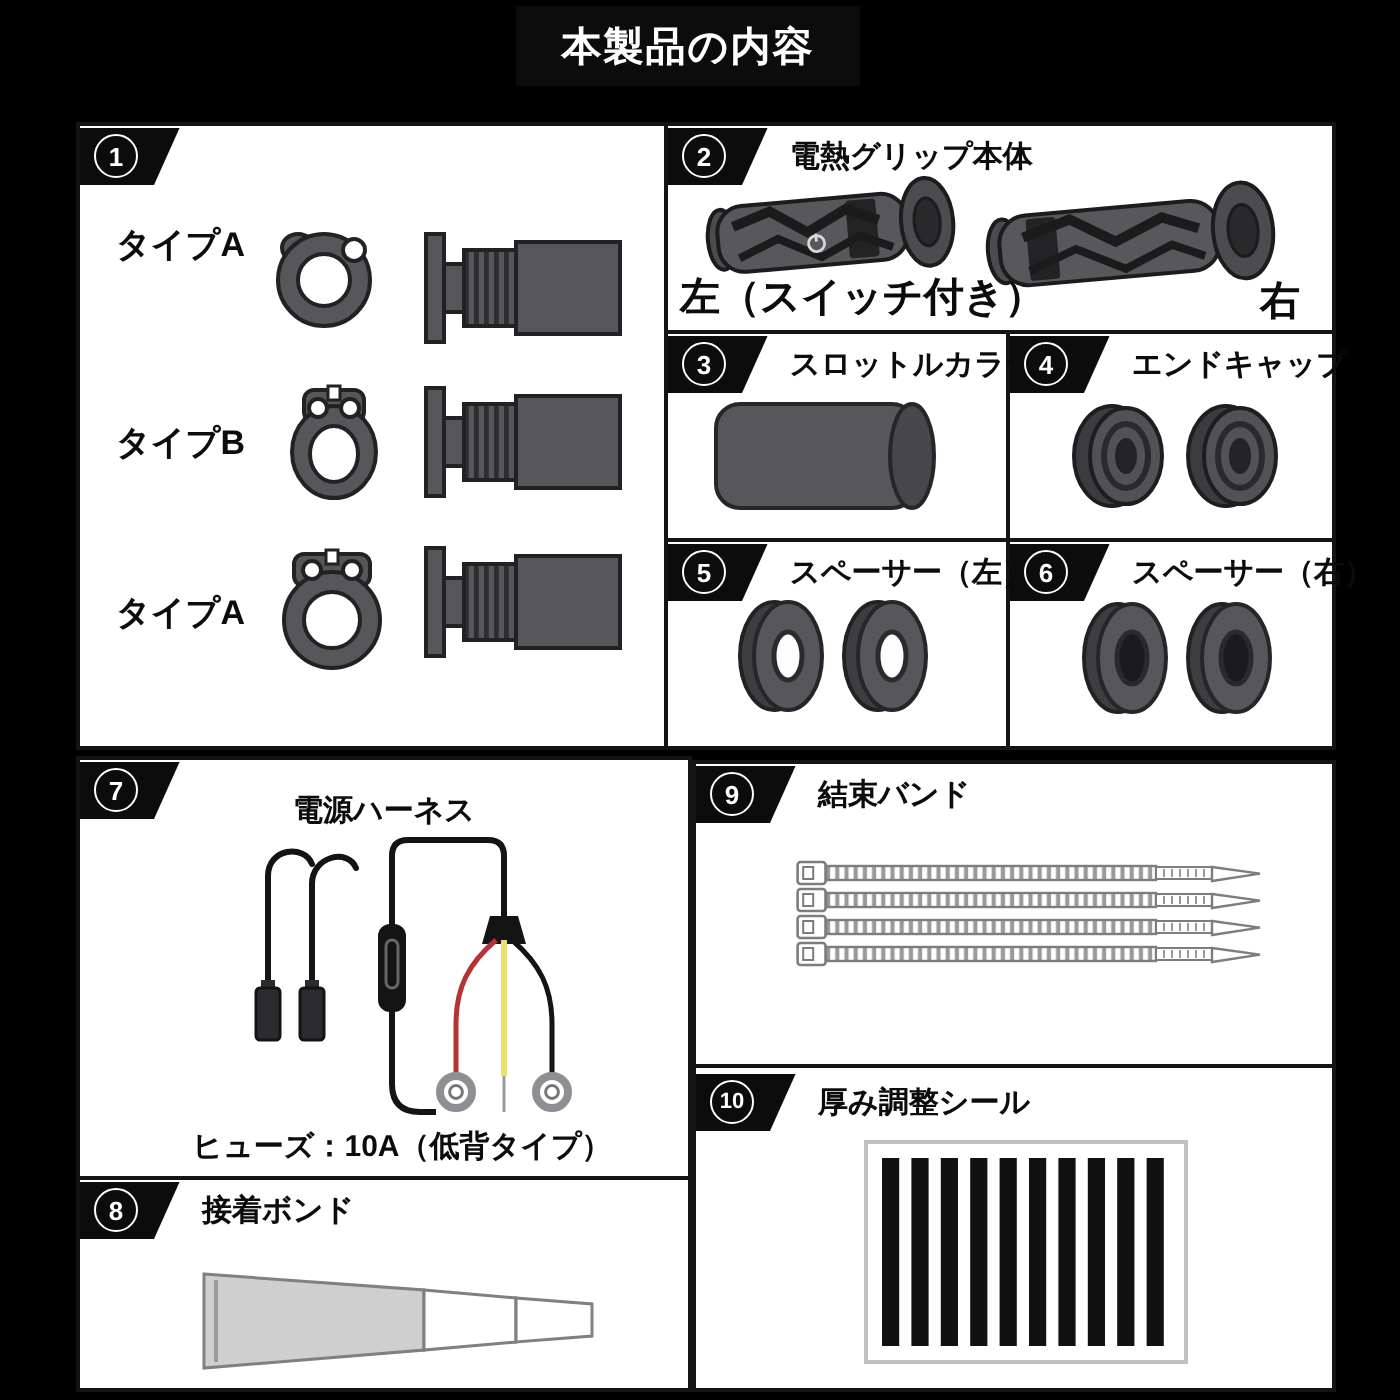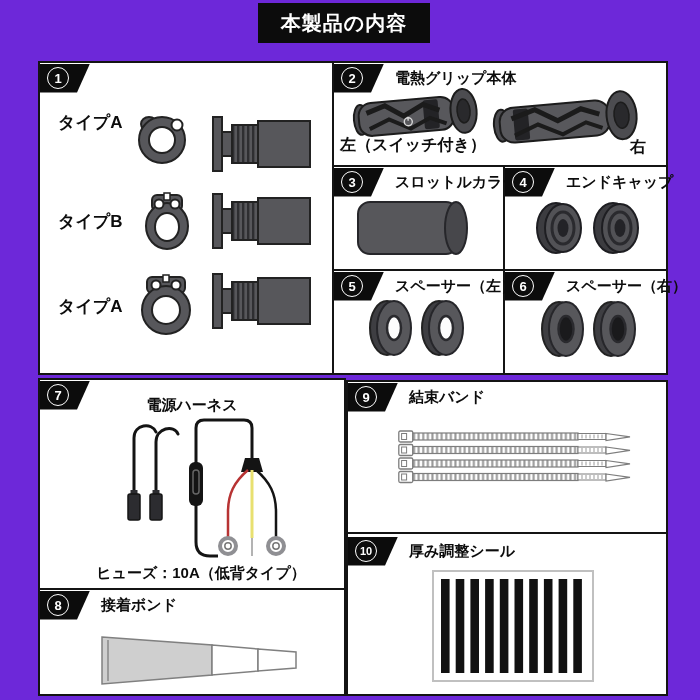--- a/index.html
+++ b/index.html
@@ -1,34 +1,34 @@
 <!DOCTYPE html>
 <html><head>
 <meta charset="utf-8">
 <style>
   html,body{margin:0;padding:0;background:#fff;}
-  .canvas{position:relative;width:700px;height:700px;background:#6d28d9;overflow:hidden;
+  .canvas{position:relative;width:700px;height:700px;background:#000000;overflow:hidden;
           font-family:"Liberation Sans",sans-serif;color:#0c0c0c;}
   .abs{position:absolute;}
   .banner{position:absolute;left:258px;top:3px;width:172px;height:40px;background:#0c0c0c;
           color:#fff;font-size:20px;font-weight:bold;display:flex;align-items:center;
           justify-content:center;letter-spacing:1px;}
   .block{position:absolute;border:2px solid #141414;box-sizing:border-box;background:#fff;}
   .sec{position:absolute;box-sizing:border-box;}
   .hdr{position:absolute;left:0;top:0;width:100%;height:30px;display:flex;align-items:center;}
   .badge{width:50px;height:29px;background:#0c0c0c;flex:0 0 auto;display:flex;align-items:center;
          clip-path:polygon(0 0,100% 0,calc(100% - 13px) 100%,0 100%);}
   .numc{width:20px;height:20px;margin-left:7px;border:1.5px solid #fff;border-radius:50%;
         color:#fff;font-size:13px;font-weight:bold;display:flex;align-items:center;justify-content:center;}
   .numc.small{font-size:11px;}
   .hlabel{margin-left:11px;font-size:15px;font-weight:bold;white-space:nowrap;}
   .hlabel-center{position:absolute;left:0;right:0;top:16px;text-align:center;font-size:15px;
         font-weight:bold;white-space:nowrap;}
   .tlabel{position:absolute;font-size:17px;font-weight:bold;white-space:nowrap;}
-  .slabel{position:absolute;font-size:16px;font-weight:bold;white-space:nowrap;}
+  .slabel{position:absolute;font-size:20px;font-weight:bold;white-space:nowrap;}
   .cap{position:absolute;left:0;right:0;text-align:center;font-size:15px;font-weight:bold;white-space:nowrap;padding-left:18px;}
 </style>
 </head>
 <body>
 
 <div class="canvas">
 
   <svg width="0" height="0" style="position:absolute">
     <defs>
       <pattern id="ribs" width="5" height="6" patternUnits="userSpaceOnUse">

